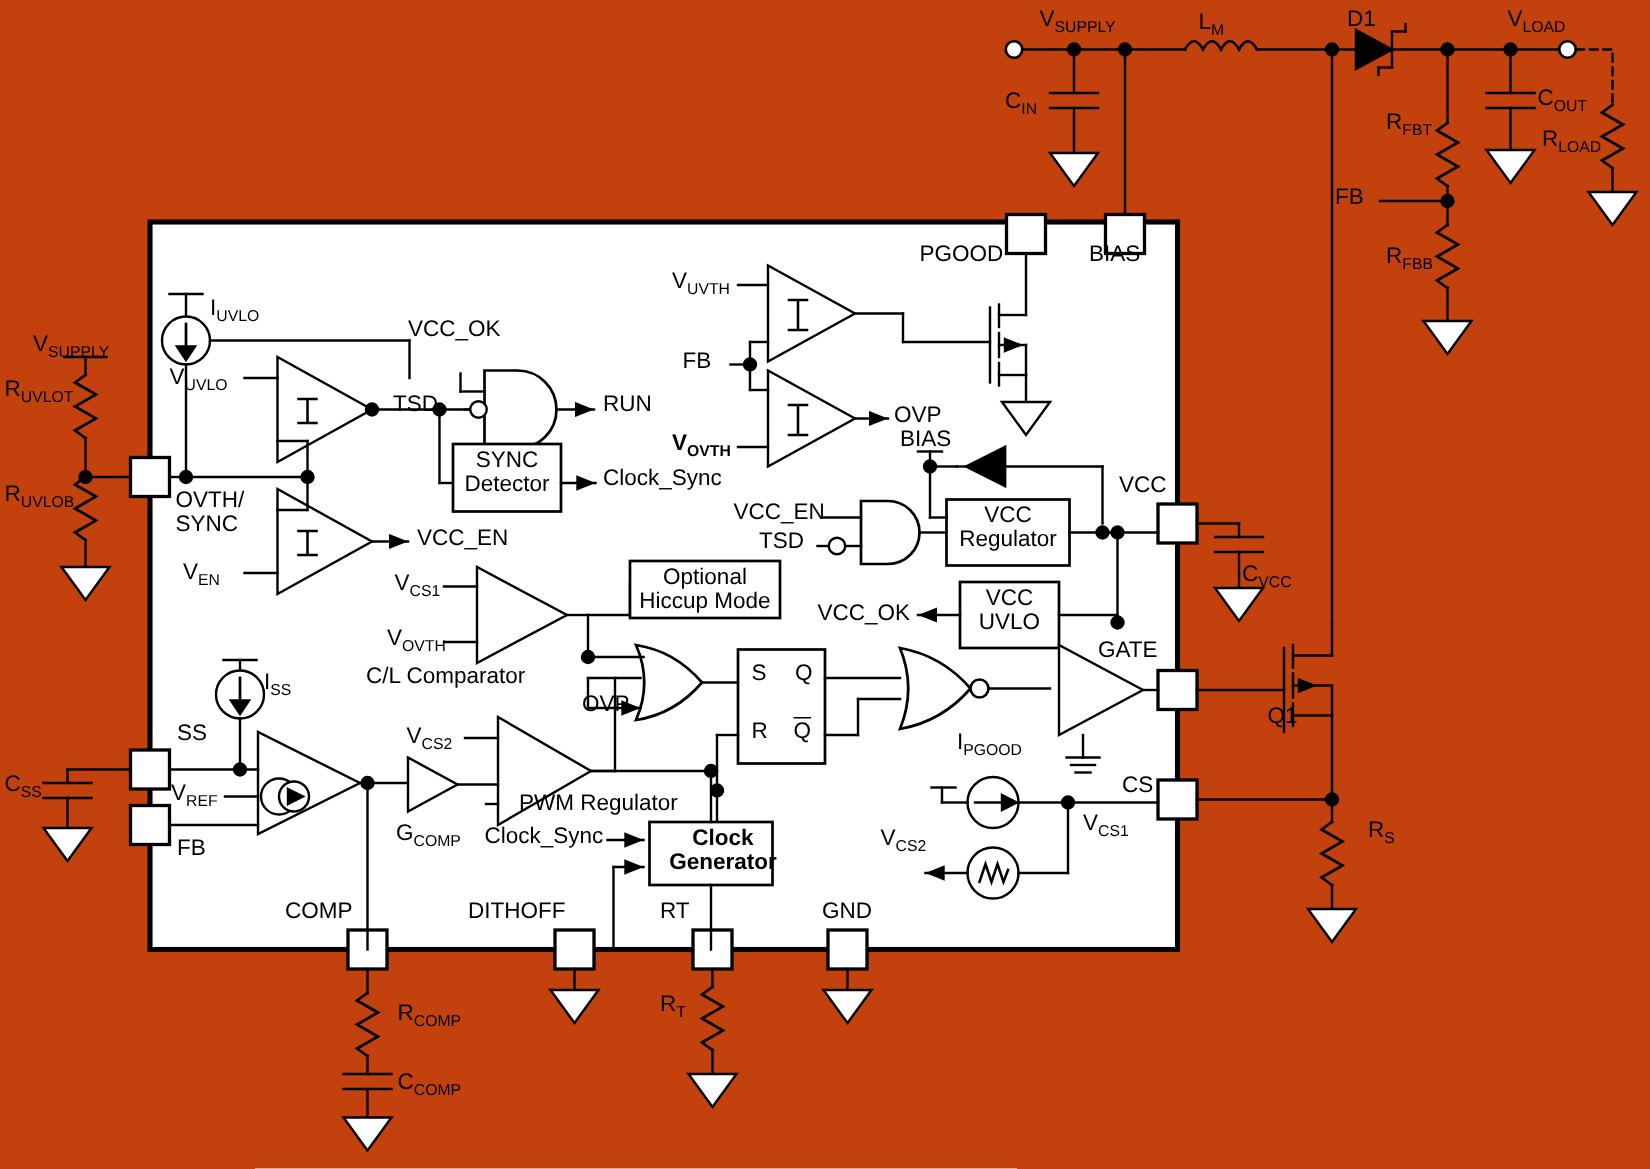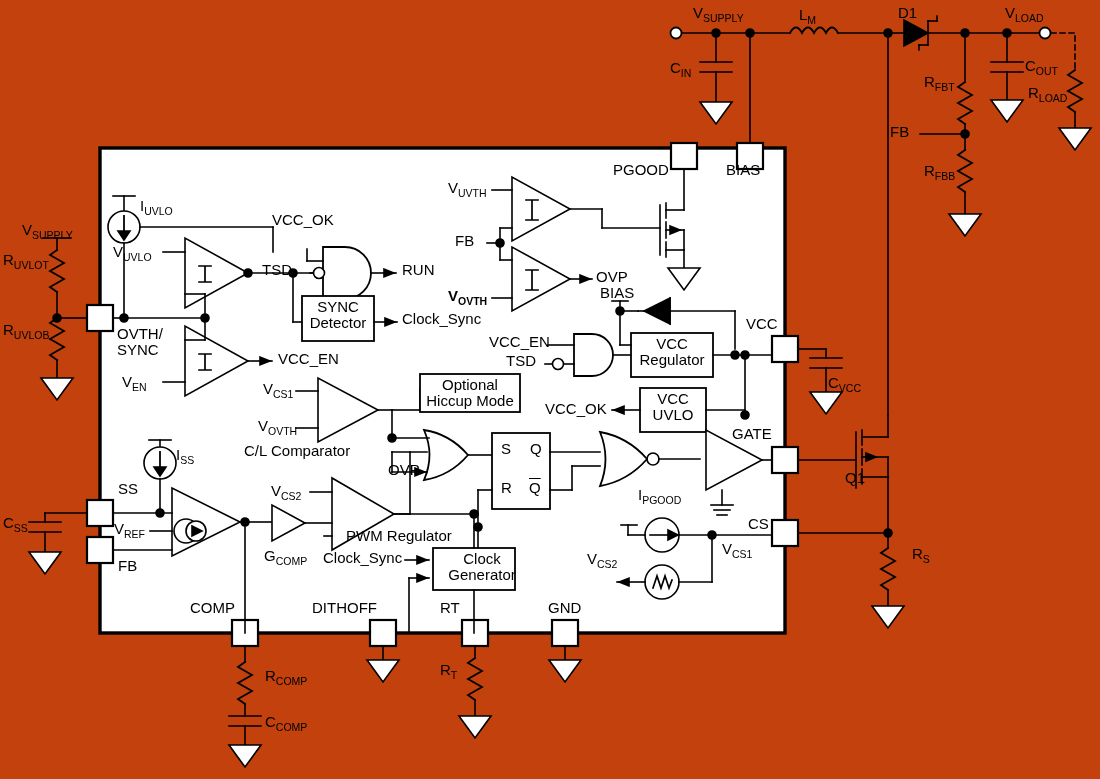--- a/index.html
+++ b/index.html
@@ -420,21 +420,21 @@
 <div class="lbl" style="left:264px;top:548px;"><span>G</span><sub>COMP</sub></div>
 
 <div class="lbl" style="left:263px;top:381px;"><span>V</span><sub>CS1</sub></div>
 <div class="lbl" style="left:258px;top:418px;"><span>V</span><sub>OVTH</sub></div>
 <div class="lbl" style="left:244px;top:443px;"><span>C/L Comparator</span></div>
 <div class="lbl c" style="left:420px;top:377px;width:100px;"><span>Optional</span><br><span>Hiccup Mode</span></div>
 <div class="lbl" style="left:388px;top:462px;"><span>OVP</span></div>
 <div class="lbl" style="left:271px;top:483px;"><span>V</span><sub>CS2</sub></div>
 <div class="lbl" style="left:346px;top:528px;"><span>PWM Regulator</span></div>
 <div class="lbl" style="left:323px;top:550px;"><span>Clock_Sync</span></div>
-<div class="lbl c" style="left:433px;top:551px;width:98px;"><span>Clock</span><br><span>Generator</span></div>
+<div class="lbl c" style="left:433px;top:551px;width:98px;font-weight:bold;"><span>Clock</span><br><span>Generator</span></div>
 
 <div class="lbl" style="left:501px;top:441px;"><span>S</span></div>
 <div class="lbl" style="left:530px;top:441px;"><span>Q</span></div>
 <div class="lbl" style="left:501px;top:480px;"><span>R</span></div>
 <div class="lbl" style="left:529px;top:480px;text-decoration:overline;"><span>Q</span></div>
 
 <div class="lbl" style="left:638px;top:487px;"><span>I</span><sub>PGOOD</sub></div>
 <div class="lbl" style="left:722px;top:541px;"><span>V</span><sub>CS1</sub></div>
 <div class="lbl" style="left:587px;top:551px;"><span>V</span><sub>CS2</sub></div>
 

